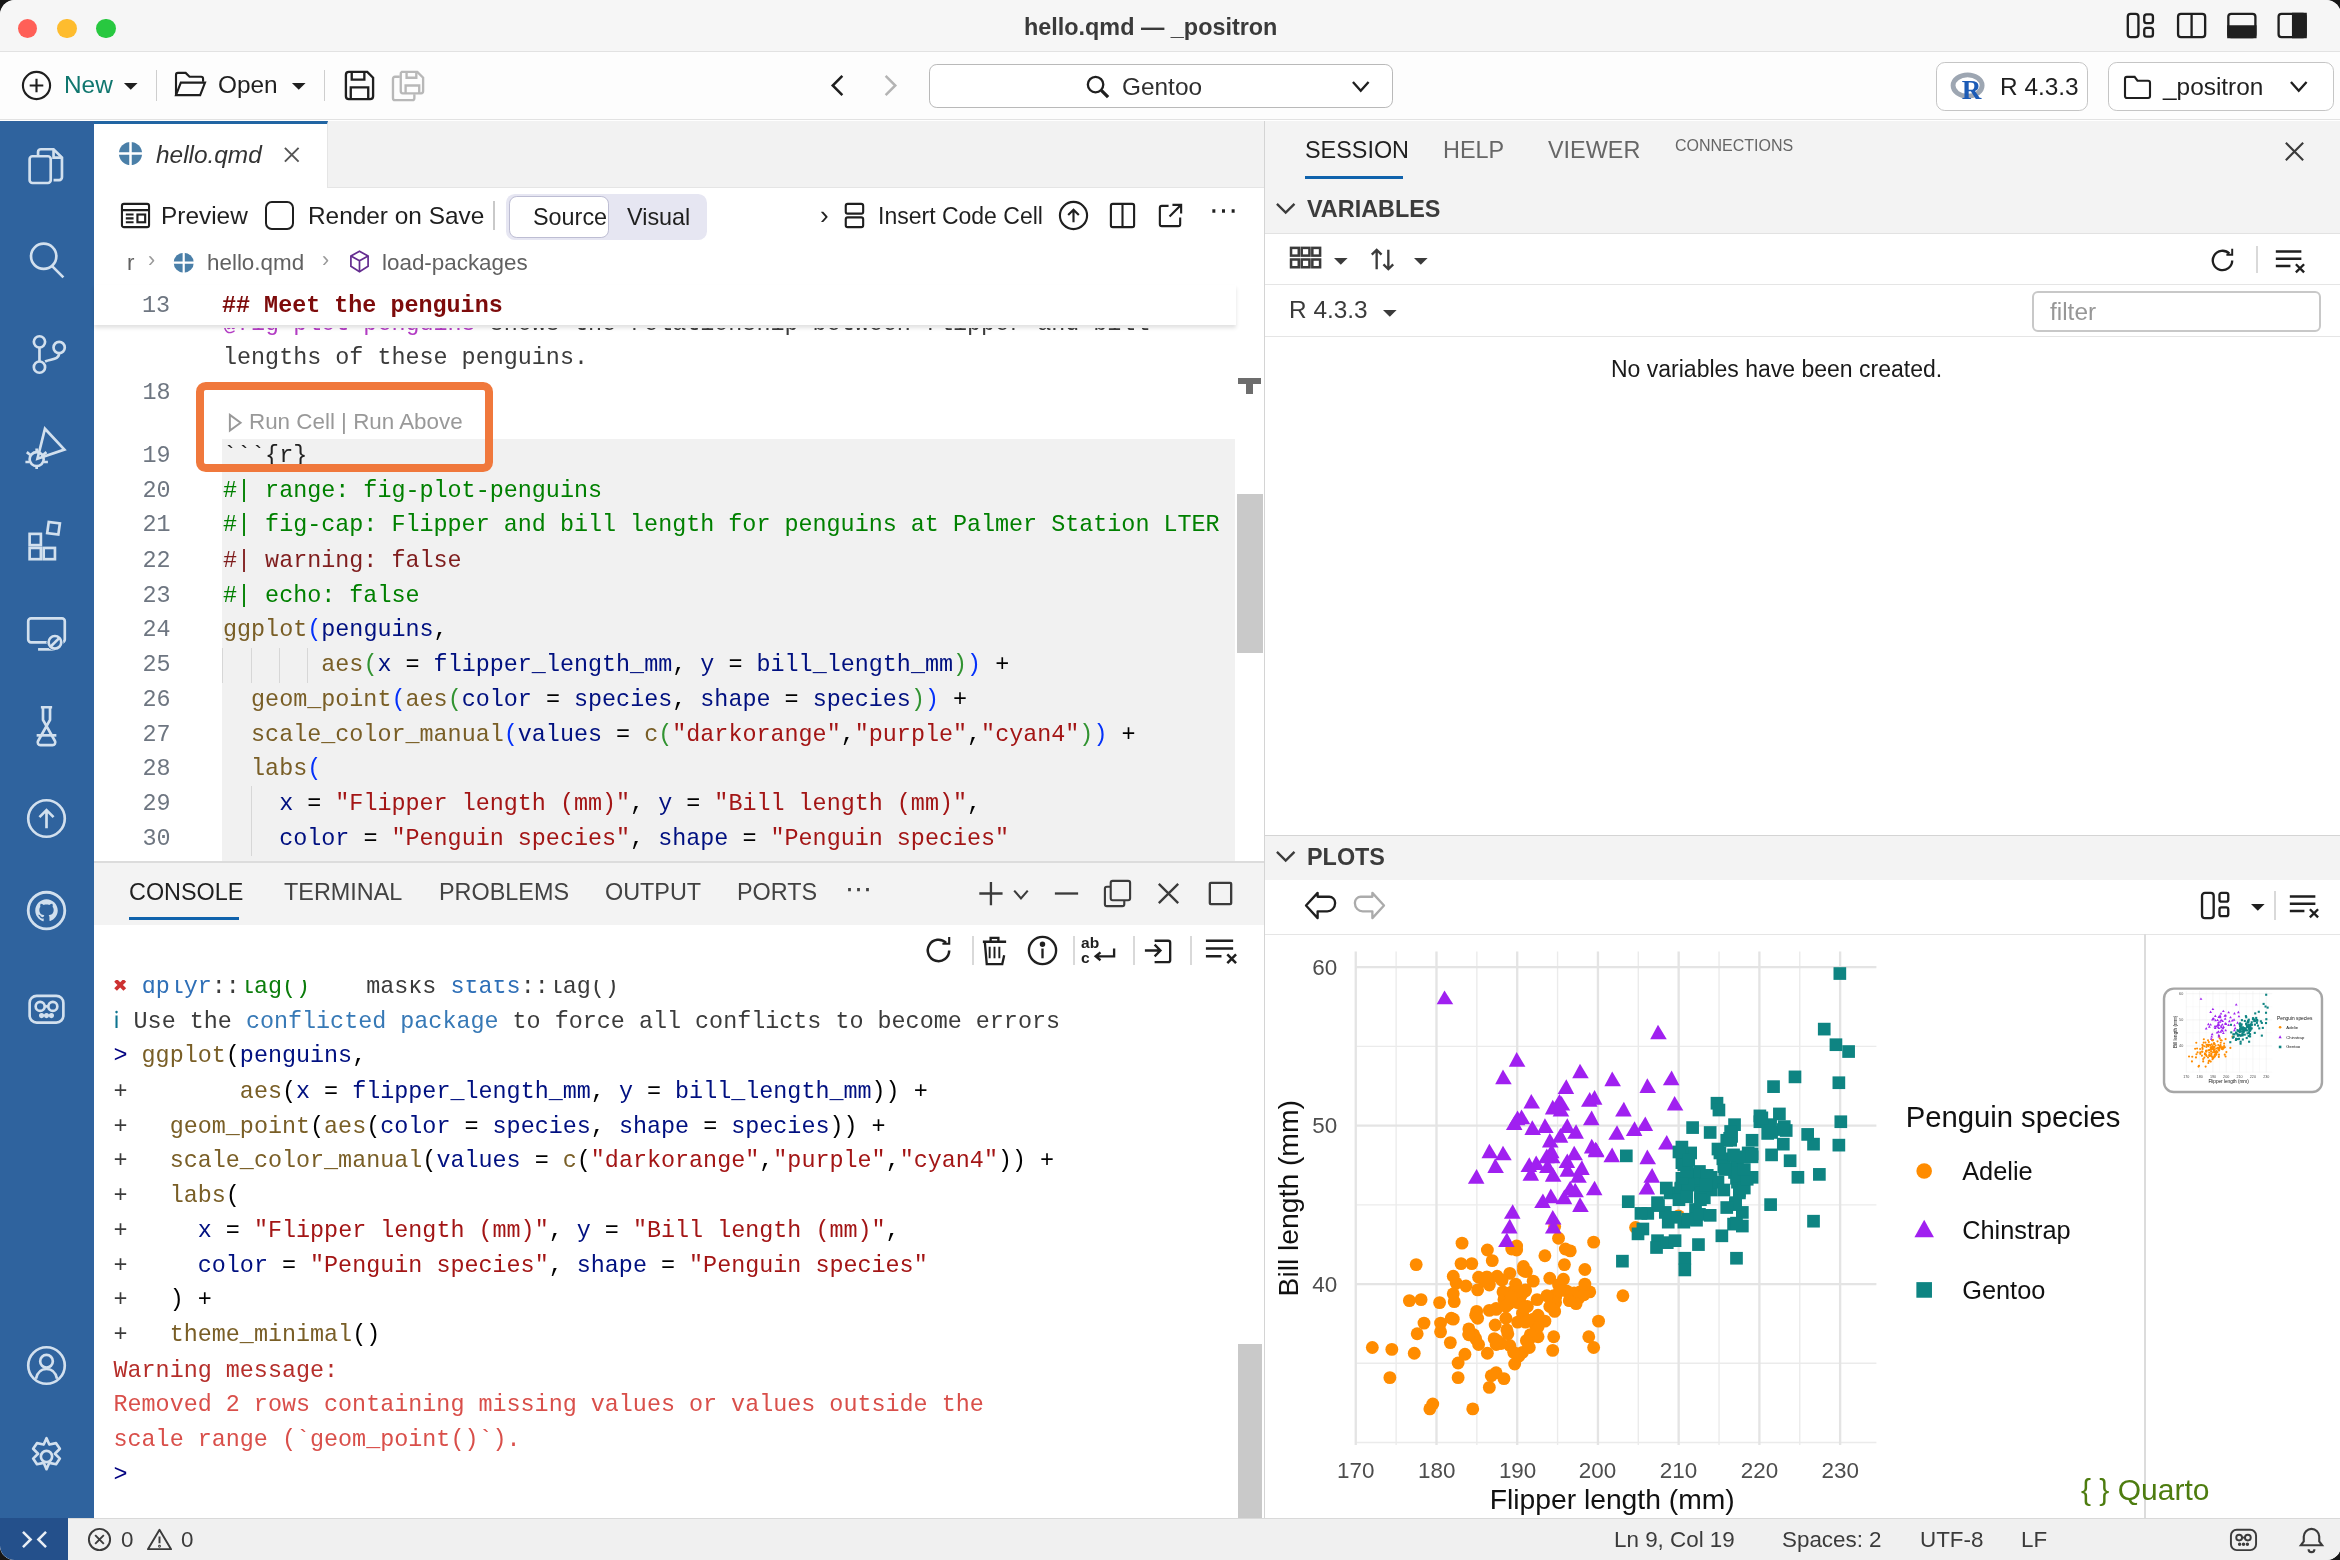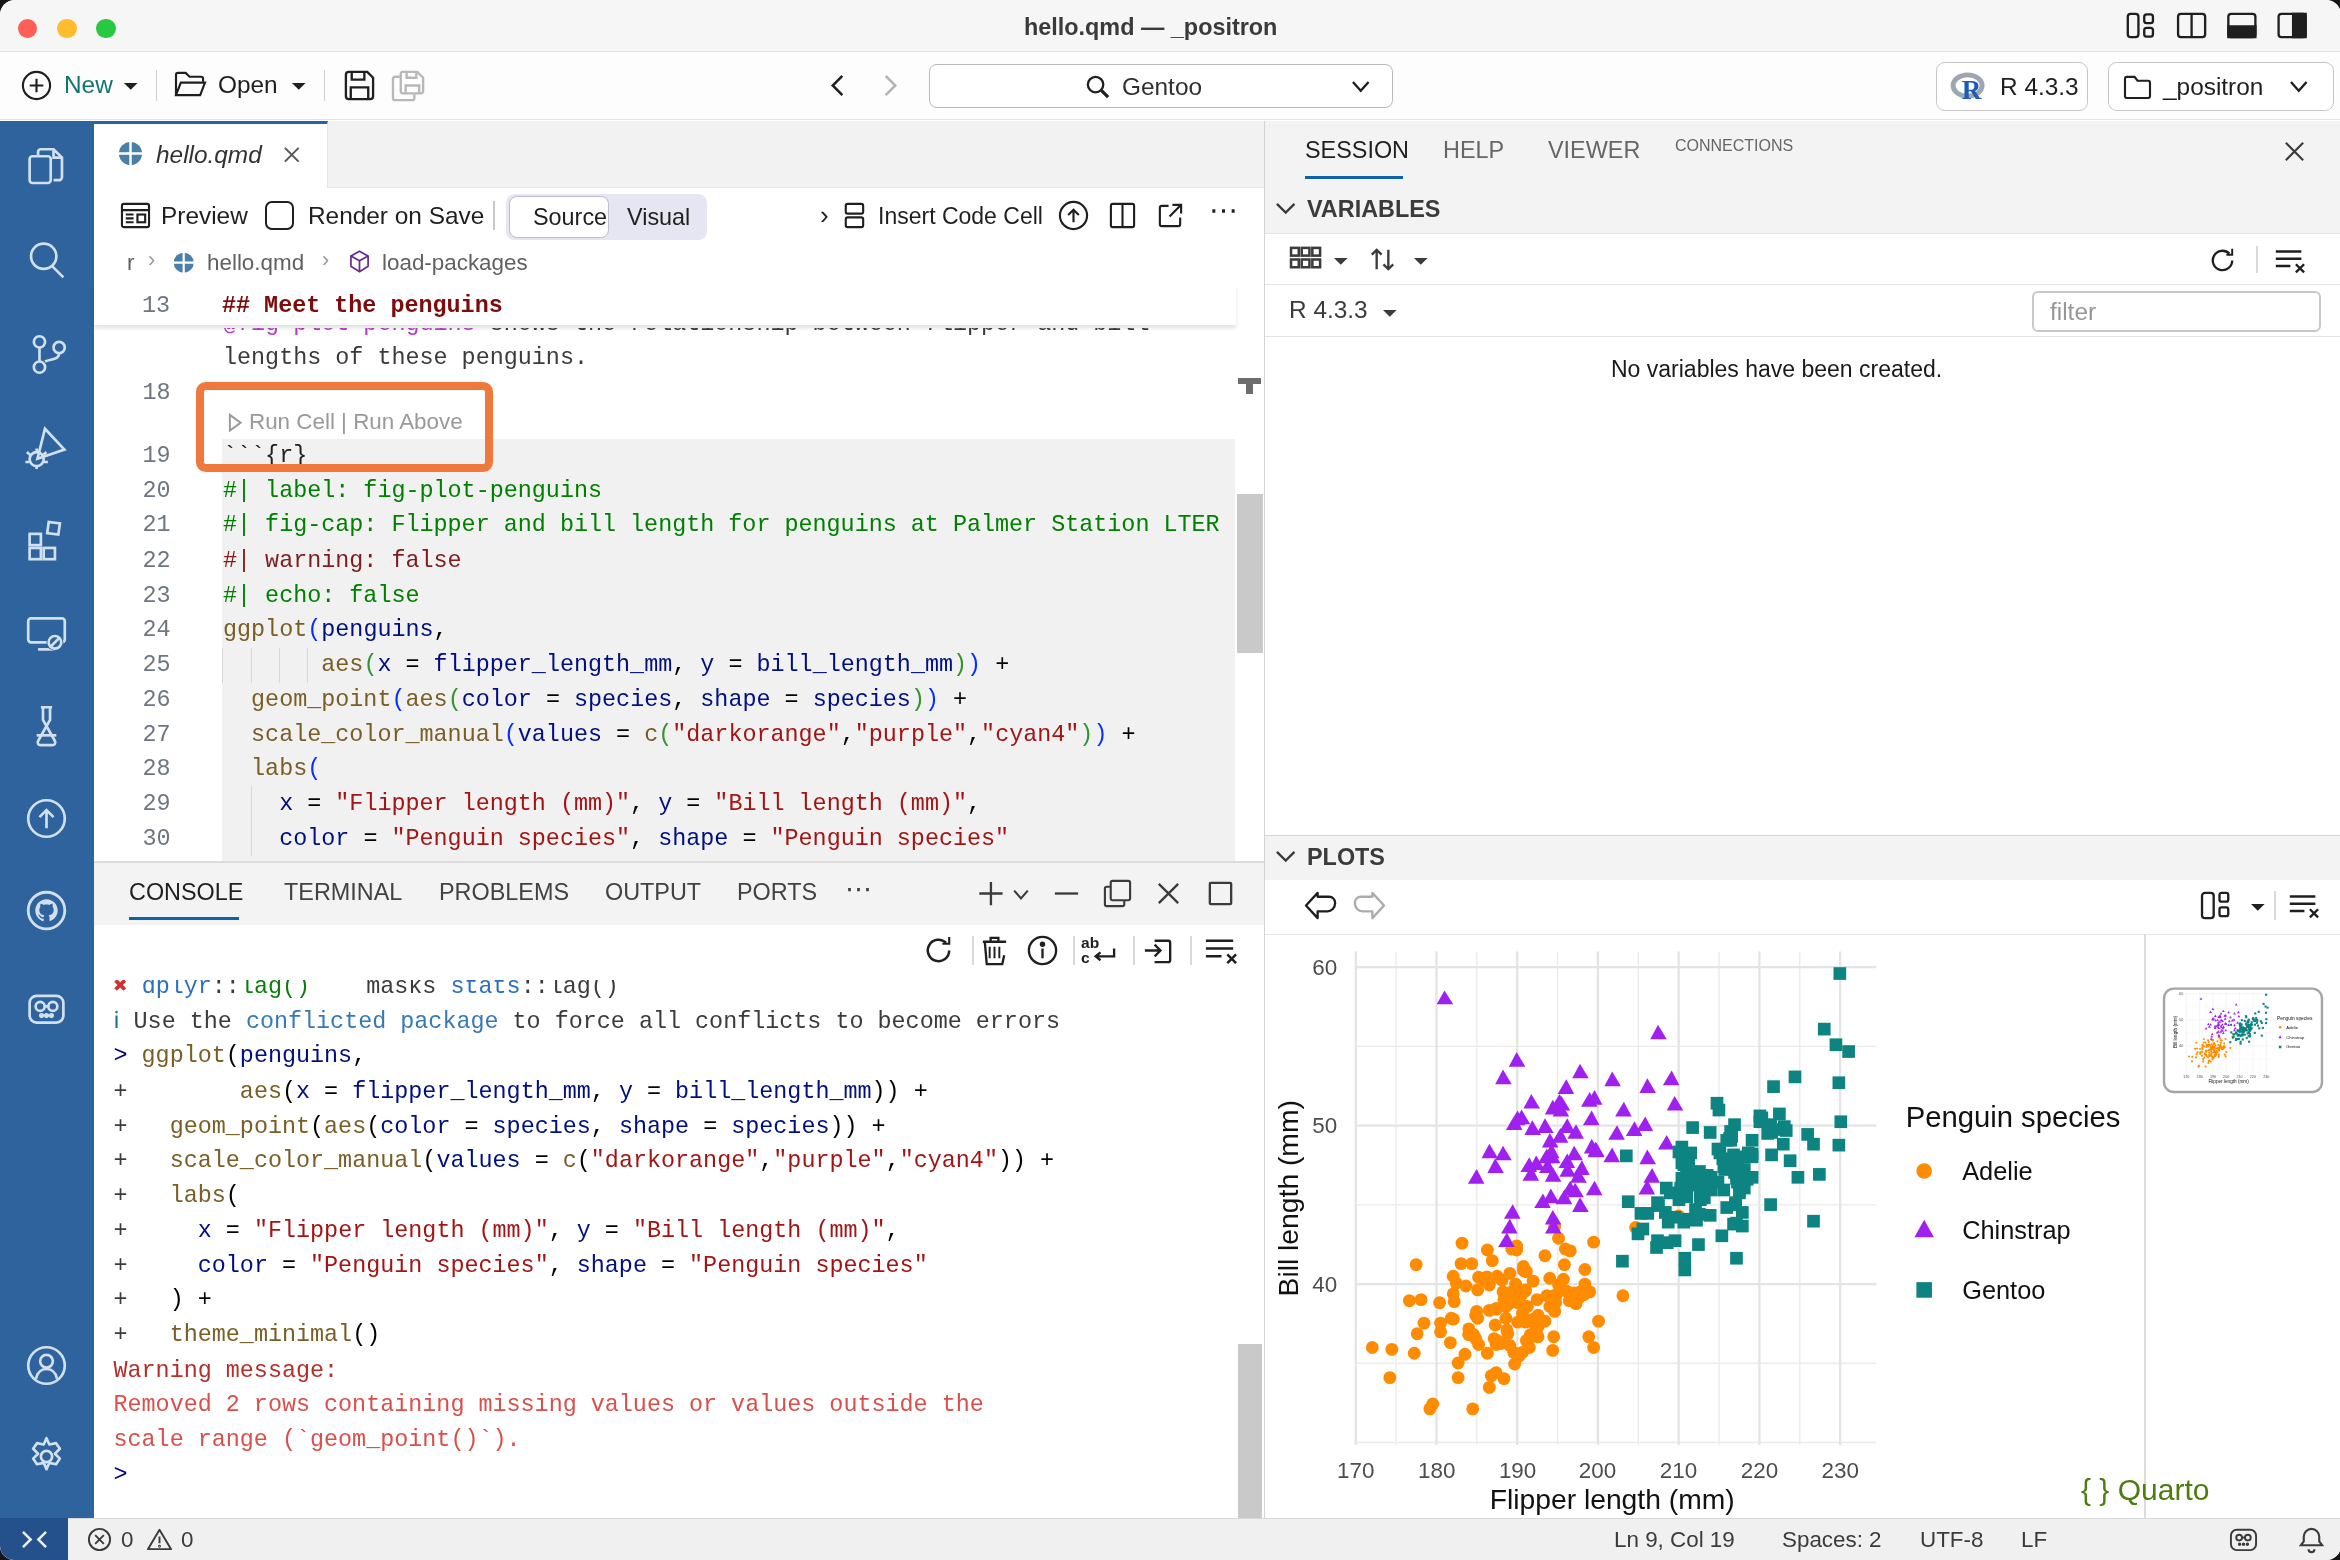--- a/index.html
+++ b/index.html
@@ -221,21 +221,21 @@
     <div class="abs" style="left:251px;top:648px;width:1px;height:35px;background:#d7d7d7"></div>
     <div class="abs" style="left:279px;top:648px;width:1px;height:35px;background:#d7d7d7"></div>
     <div class="abs" style="left:307px;top:648px;width:1px;height:35px;background:#d7d7d7"></div>
     <div class="abs" style="left:251px;top:786px;width:1px;height:70px;background:#d7d7d7"></div>
     <div class="abs" style="left:94px;top:328px;width:1142px;height:533px;overflow:hidden">
       <div class="cl" style="left:129px;top:-21.5px"><span style="color:#b33cc4">@fig-plot-penguins</span><span style="color:#3b3b3b"> shows the relationship between flipper and bill</span></div>
       <div class="cl" style="left:129px;top:12.7px"><span style="color:#3b3b3b">lengths of these penguins.</span></div>
       <div class="num" style="left:17.6px;top:48px">18</div>
       <div class="cl" style="left:129px;top:111px"><span style="color:#222">```{r}</span></div>
       <div class="num" style="left:17.6px;top:111px">19</div>
-      <div class="cl" style="left:129px;top:146px"><span style="color:#008000">#| label: fig-plot-penguins</span></div>
+      <div class="cl" style="left:129px;top:146px"><span style="color:#008000">#| range: fig-plot-penguins</span></div>
       <div class="num" style="left:17.6px;top:146px">20</div>
       <div class="cl" style="left:129px;top:180px"><span style="color:#008000">#| fig-cap: Flipper and bill length for penguins at Palmer Station LTER</span></div>
       <div class="num" style="left:17.6px;top:180px">21</div>
       <div class="cl" style="left:129px;top:216px"><span style="color:#7f1d1d">#| warning: false</span></div>
       <div class="num" style="left:17.6px;top:216px">22</div>
       <div class="cl" style="left:129px;top:251px"><span style="color:#008000">#| echo: false</span></div>
       <div class="num" style="left:17.6px;top:251px">23</div>
       <div class="cl" style="left:129px;top:285px"><span style="color:#795E26">ggplot</span><span style="color:#0431fa">(</span><span style="color:#001080">penguins</span><span style="color:#000000">,</span></div>
       <div class="num" style="left:17.6px;top:285px">24</div>
       <div class="cl" style="left:129px;top:320px"><span style="color:#000000">       </span><span style="color:#795E26">aes</span><span style="color:#319331">(</span><span style="color:#001080">x</span><span style="color:#000000"> = </span><span style="color:#001080">flipper_length_mm</span><span style="color:#000000">, </span><span style="color:#001080">y</span><span style="color:#000000"> = </span><span style="color:#001080">bill_length_mm</span><span style="color:#319331">)</span><span style="color:#0431fa">)</span><span style="color:#000000"> +</span></div>

